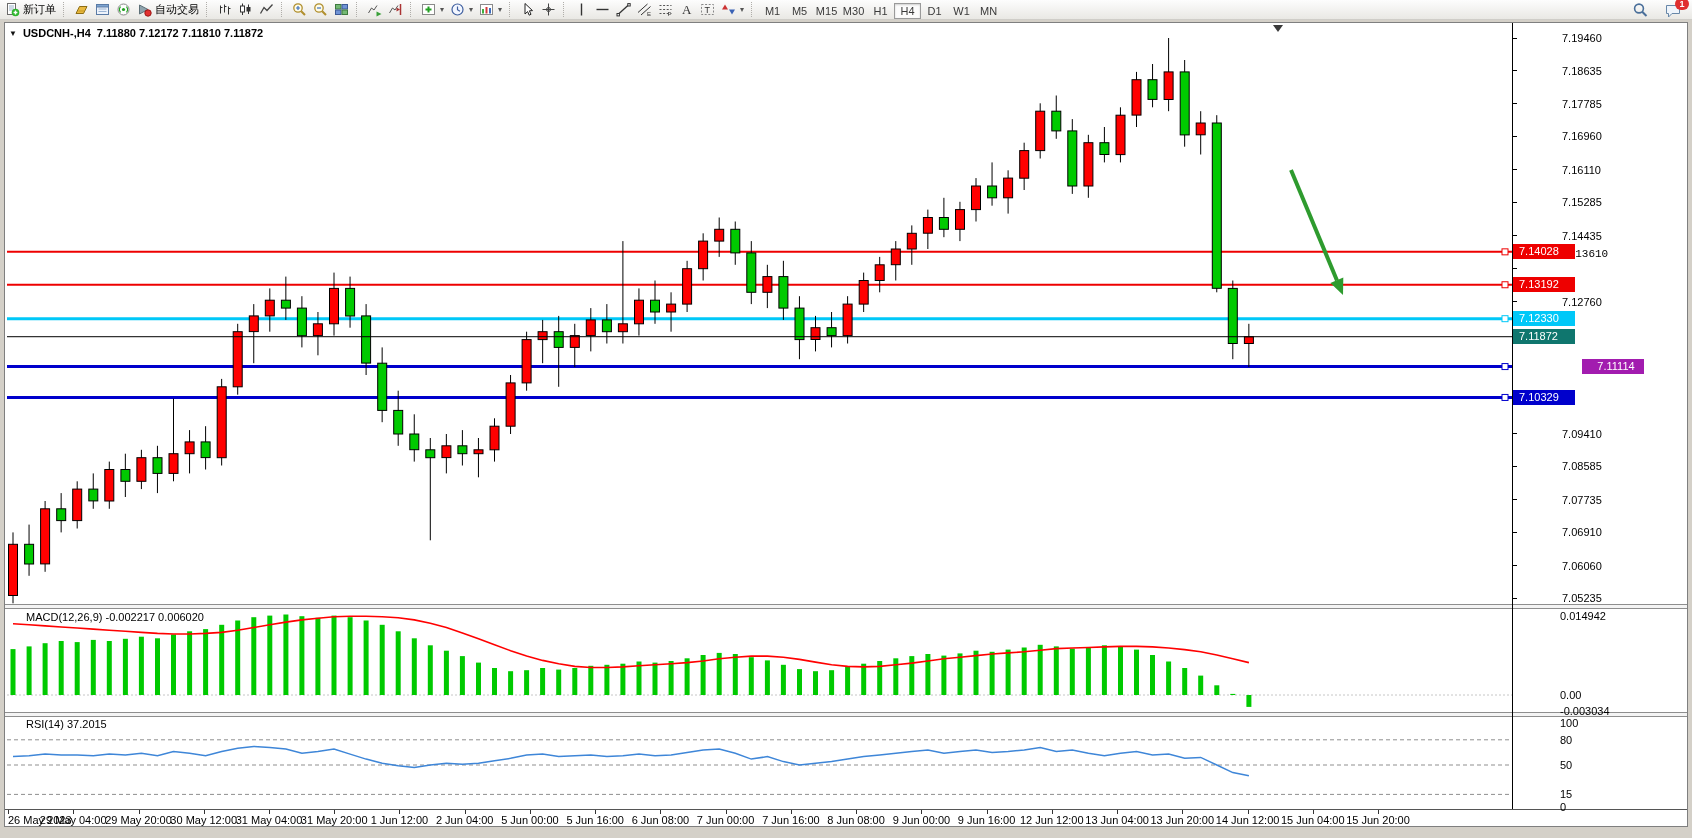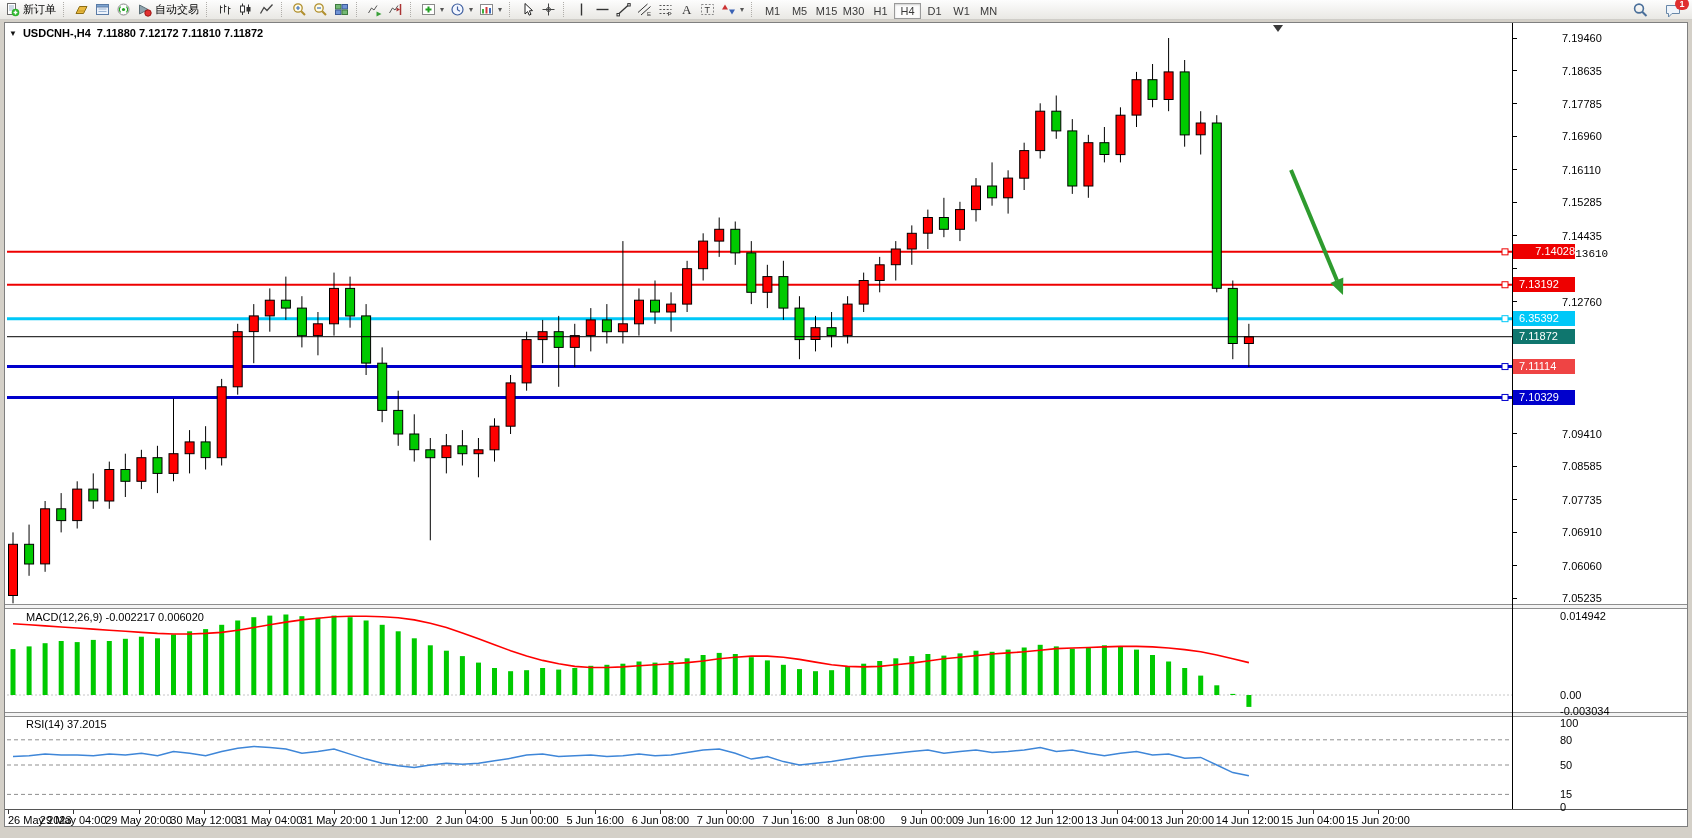--- a/index.html
+++ b/index.html
@@ -616,25 +616,25 @@
     <div class="ptick" style="left: 1512px; top: 465.6px;"></div>
     <div class="plabel" style="left: 1520px; top: 459.1px;">7.08585</div>
     <div class="ptick" style="left: 1512px; top: 499.1px;"></div>
     <div class="plabel" style="left: 1520px; top: 492.6px;">7.07735</div>
     <div class="ptick" style="left: 1512px; top: 531.6px;"></div>
     <div class="plabel" style="left: 1520px; top: 525.1px;">7.06910</div>
     <div class="ptick" style="left: 1512px; top: 565px;"></div>
     <div class="plabel" style="left: 1520px; top: 558.5px;">7.06060</div>
     <div class="ptick" style="left: 1512px; top: 597.5px;"></div>
     <div class="plabel" style="left: 1520px; top: 591px;">7.05235</div>
-    <div class="pbadge" style="left: 1513px; top: 244.3px; background: rgb(238, 0, 0); text-align: right;">7.14028</div>
+    <div class="pbadge" style="left: 1513px; top: 244.3px; background: rgb(238, 0, 0);">7.14028</div>
     <div class="pbadge" style="left: 1513px; top: 277.3px; background: rgb(238, 0, 0);">7.13192</div>
-    <div class="pbadge" style="left: 1513px; top: 311.2px; background: rgb(0, 200, 248);">6.35392</div>
+    <div class="pbadge" style="left: 1513px; top: 311.2px; background: rgb(0, 200, 248);">7.12330</div>
     <div class="pbadge" style="left: 1513px; top: 329.2px; background: #0f766e;">7.11872</div>
-    <div class="pbadge" style="left: 1513px; top: 359.1px; background: #ef4444;">7.11114</div>
+    <div class="pbadge" style="left: 1582px; top: 359.1px; background: #a21caf; text-align: center;">7.11114</div>
     <div class="pbadge" style="left: 1513px; top: 390px; background: rgb(0, 0, 204);">7.10329</div>
     <div class="plabel" style="left: 1518px; top: 609px;">0.014942</div>
     <div class="plabel" style="left: 1518px; top: 688px;">0.00</div>
     <div class="plabel" style="left: 1518px; top: 704.4px;">-0.003034</div>
     <div class="plabel" style="left: 1518px; top: 716px;">100</div>
     <div class="plabel" style="left: 1518px; top: 732.8px;">80</div>
     <div class="plabel" style="left: 1518px; top: 758px;">50</div>
     <div class="plabel" style="left: 1518px; top: 787.4px;">15</div>
     <div class="plabel" style="left: 1518px; top: 800px;">0</div>
     <div class="ttick" style="left: 8px;"></div>
@@ -659,21 +659,21 @@
     <div class="tlab" style="left: 595.2px;">5 Jun 16:00</div>
     <div class="ttick" style="left: 660.4px;"></div>
     <div class="tlab" style="left: 660.4px;">6 Jun 08:00</div>
     <div class="ttick" style="left: 725.6px;"></div>
     <div class="tlab" style="left: 725.6px;">7 Jun 00:00</div>
     <div class="ttick" style="left: 790.9px;"></div>
     <div class="tlab" style="left: 790.9px;">7 Jun 16:00</div>
     <div class="ttick" style="left: 856.1px;"></div>
     <div class="tlab" style="left: 856.1px;">8 Jun 08:00</div>
     <div class="ttick" style="left: 921.4px;"></div>
-    <div class="tlab" style="left: 921.4px; margin-left: 8px;">9 Jun 00:00</div>
+    <div class="tlab" style="left: 921.4px;">9 Jun 00:00</div>
     <div class="ttick" style="left: 986.6px;"></div>
     <div class="tlab" style="left: 986.6px;">9 Jun 16:00</div>
     <div class="ttick" style="left: 1051.8px;"></div>
     <div class="tlab" style="left: 1051.8px;">12 Jun 12:00</div>
     <div class="ttick" style="left: 1117.1px;"></div>
     <div class="tlab" style="left: 1117.1px;">13 Jun 04:00</div>
     <div class="ttick" style="left: 1182.3px;"></div>
     <div class="tlab" style="left: 1182.3px;">13 Jun 20:00</div>
     <div class="ttick" style="left: 1247.6px;"></div>
     <div class="tlab" style="left: 1247.6px;">14 Jun 12:00</div>

